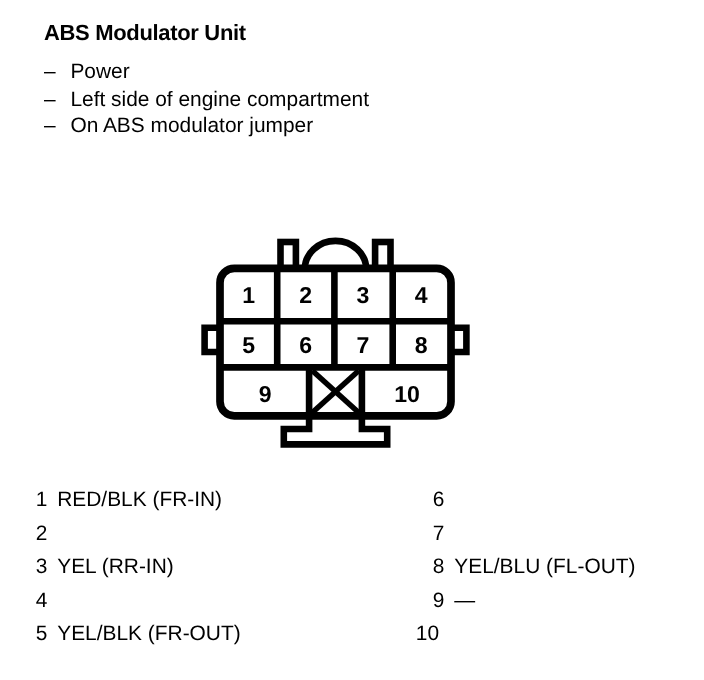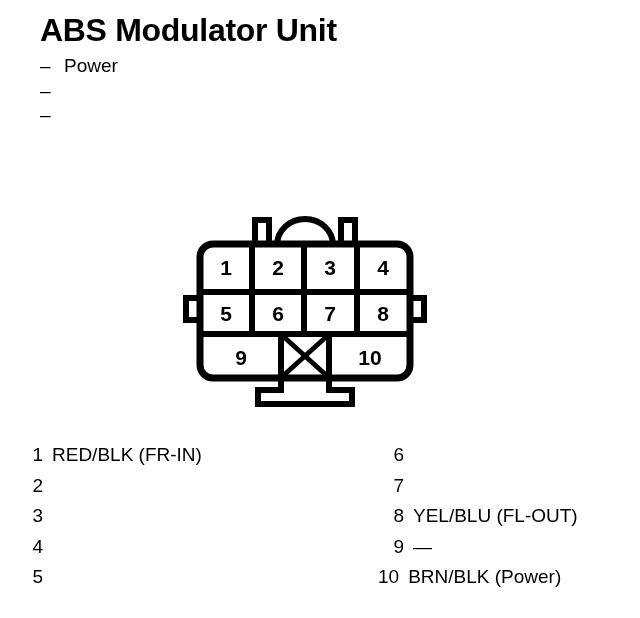--- a/index.html
+++ b/index.html
@@ -19,21 +19,21 @@
   }
 
   
   #header {
     position: absolute;
     left: 40px;
     top: 12px;
     width: 560px;
   }
   #page-title {
-    font-size: 32px;
+    font-size: 20px;
     font-weight: bold;
     letter-spacing: -0.3px;
     line-height: 36px;
     margin: 0 0 6px 0;
     white-space: nowrap;
   }
   .bullet-list {
     list-style: none;
     margin: 0;
     padding: 0;
@@ -102,23 +102,25 @@
 <div id="header">
   <h1 id="page-title">ABS Modulator Unit</h1>
 
   <ul class="bullet-list">
     <li class="bullet-row">
       <span class="bullet-dash">–</span>
       <span class="bullet-text">Power</span>
     </li>
     <li class="bullet-row">
       <span class="bullet-dash">–</span>
+      <span class="bullet-text">Left side of engine compartment</span>
     </li>
     <li class="bullet-row">
       <span class="bullet-dash">–</span>
+      <span class="bullet-text">On ABS modulator jumper</span>
     </li>
   </ul>
 </div>
 
 <div id="connector-diagram">
   <svg width="250" height="220" viewBox="0 0 250 220" xmlns="http://www.w3.org/2000/svg">
 
     <path d="M 97 47 A 28 26 0 0 1 153 47" fill="none" stroke="#000" stroke-width="6"></path>
 
     <rect x="75" y="22" width="14" height="24" fill="none" stroke="#000" stroke-width="6"></rect>
@@ -168,43 +170,44 @@
   <div class="legend-column" id="legend-column-left">
     <div class="legend-item">
       <span class="legend-num">1</span>
       <span class="legend-desc">RED/BLK (FR-IN)</span>
     </div>
     <div class="legend-item">
       <span class="legend-num">2</span>
     </div>
     <div class="legend-item">
       <span class="legend-num">3</span>
+      <span class="legend-desc">YEL (RR-IN)</span>
     </div>
     <div class="legend-item">
       <span class="legend-num">4</span>
     </div>
     <div class="legend-item">
       <span class="legend-num">5</span>
+      <span class="legend-desc">YEL/BLK (FR-OUT)</span>
     </div>
   </div>
 
   <div class="legend-column" id="legend-column-right">
     <div class="legend-item">
       <span class="legend-num">6</span>
     </div>
     <div class="legend-item">
       <span class="legend-num">7</span>
     </div>
     <div class="legend-item">
       <span class="legend-num">8</span>
       <span class="legend-desc">YEL/BLU (FL-OUT)</span>
     </div>
     <div class="legend-item">
       <span class="legend-num">9</span>
       <span class="legend-desc">—</span>
     </div>
     <div class="legend-item">
       <span class="legend-num wide">10</span>
-      <span class="legend-desc">BRN/BLK (Power)</span>
     </div>
   </div>
 
 </div>
 
 </body></html>

